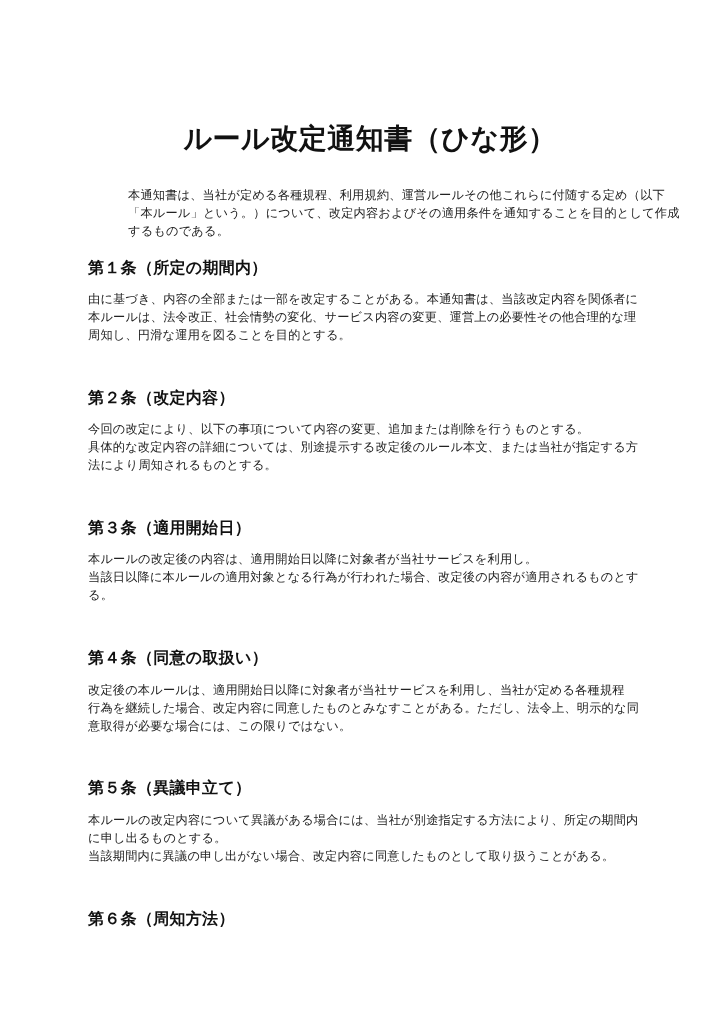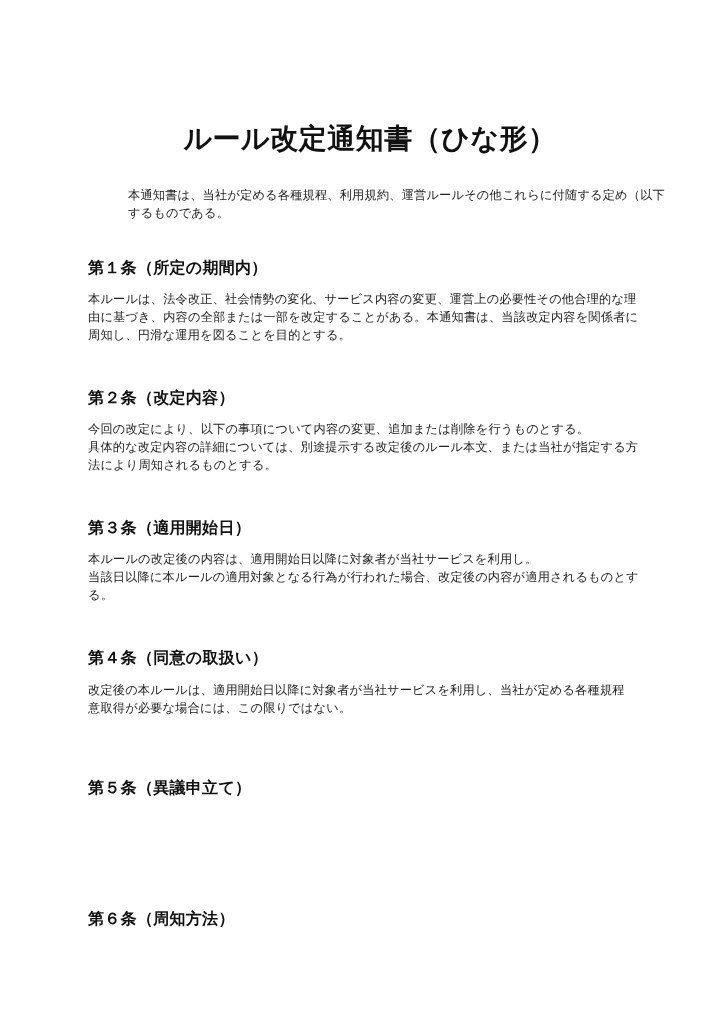--- a/index.html
+++ b/index.html
@@ -27,47 +27,54 @@
   </style>
 </head>
 <body>
 
 <div class="page">
 
   <h1 class="title">ルール改定通知書（ひな形）</h1>
 
   <p class="para" style="top:186px;margin-left:40px;">
     <span>本通知書は、当社が定める各種規程、利用規約、運営ルールその他これらに付随する定め（以下</span>
+    <span>「本ルール」という。）について、改定内容およびその適用条件を通知することを目的として作成</span>
     <span>するものである。</span>
   </p>
 
   <h2 class="heading" style="top:258px;">第１条（所定の期間内）</h2>
   <p class="para" style="top:290px;">
+    <span>由に基づき、内容の全部または一部を改定することがある。本通知書は、当該改定内容を関係者に</span>
     <span>本ルールは、法令改正、社会情勢の変化、サービス内容の変更、運営上の必要性その他合理的な理</span>
-    <span>由に基づき、内容の全部または一部を改定することがある。本通知書は、当該改定内容を関係者に</span>
     <span>周知し、円滑な運用を図ることを目的とする。</span>
   </p>
 
   <h2 class="heading" style="top:388px;">第２条（改定内容）</h2>
   <p class="para" style="top:420px;">
     <span>今回の改定により、以下の事項について内容の変更、追加または削除を行うものとする。</span>
     <span>具体的な改定内容の詳細については、別途提示する改定後のルール本文、または当社が指定する方</span>
     <span>法により周知されるものとする。</span>
   </p>
 
   <h2 class="heading" style="top:518px;">第３条（適用開始日）</h2>
   <p class="para" style="top:550px;">
     <span>本ルールの改定後の内容は、適用開始日以降に対象者が当社サービスを利用し。</span>
     <span>当該日以降に本ルールの適用対象となる行為が行われた場合、改定後の内容が適用されるものとす</span>
     <span>る。</span>
   </p>
 
   <h2 class="heading" style="top:648px;">第４条（同意の取扱い）</h2>
   <p class="para" style="top:681px;">
     <span>改定後の本ルールは、適用開始日以降に対象者が当社サービスを利用し、当社が定める各種規程</span>
+    <span>行為を継続した場合、改定内容に同意したものとみなすことがある。ただし、法令上、明示的な同</span>
     <span>意取得が必要な場合には、この限りではない。</span>
   </p>
 
   <h2 class="heading" style="top:778px;">第５条（異議申立て）</h2>
+  <p class="para" style="top:811px;">
+    <span>本ルールの改定内容について異議がある場合には、当社が別途指定する方法により、所定の期間内</span>
+    <span>に申し出るものとする。</span>
+    <span>当該期間内に異議の申し出がない場合、改定内容に同意したものとして取り扱うことがある。</span>
+  </p>
 
   <h2 class="heading" style="top:909px;">第６条（周知方法）</h2>
 
 </div>
 
 </body></html>

